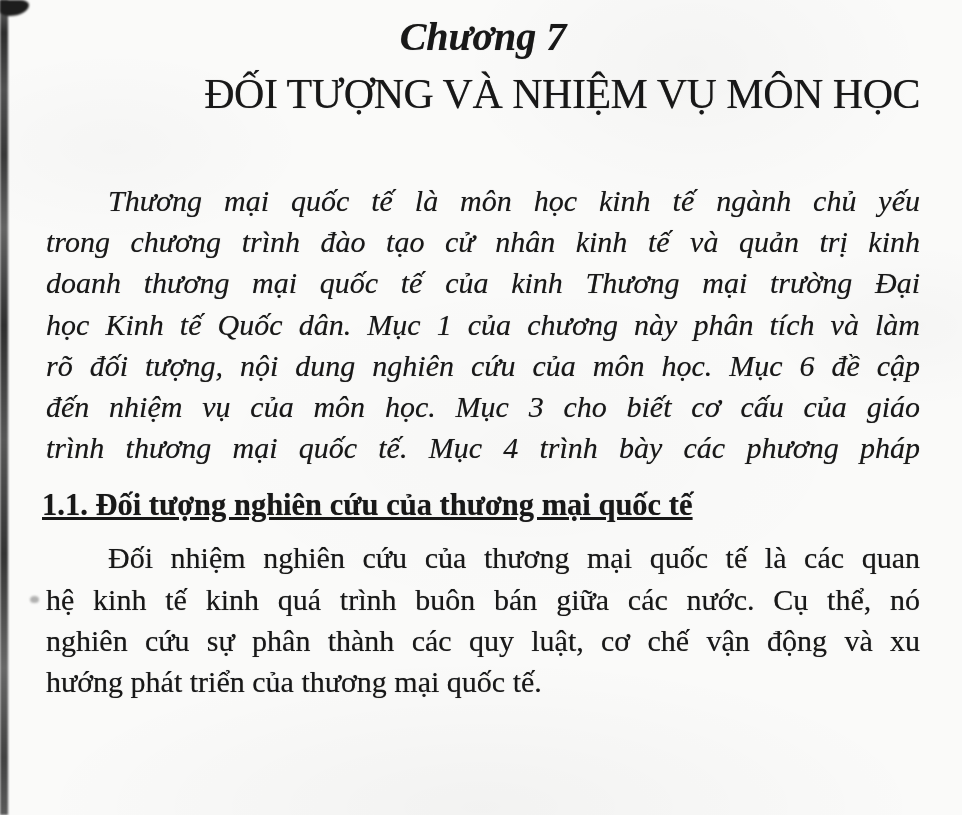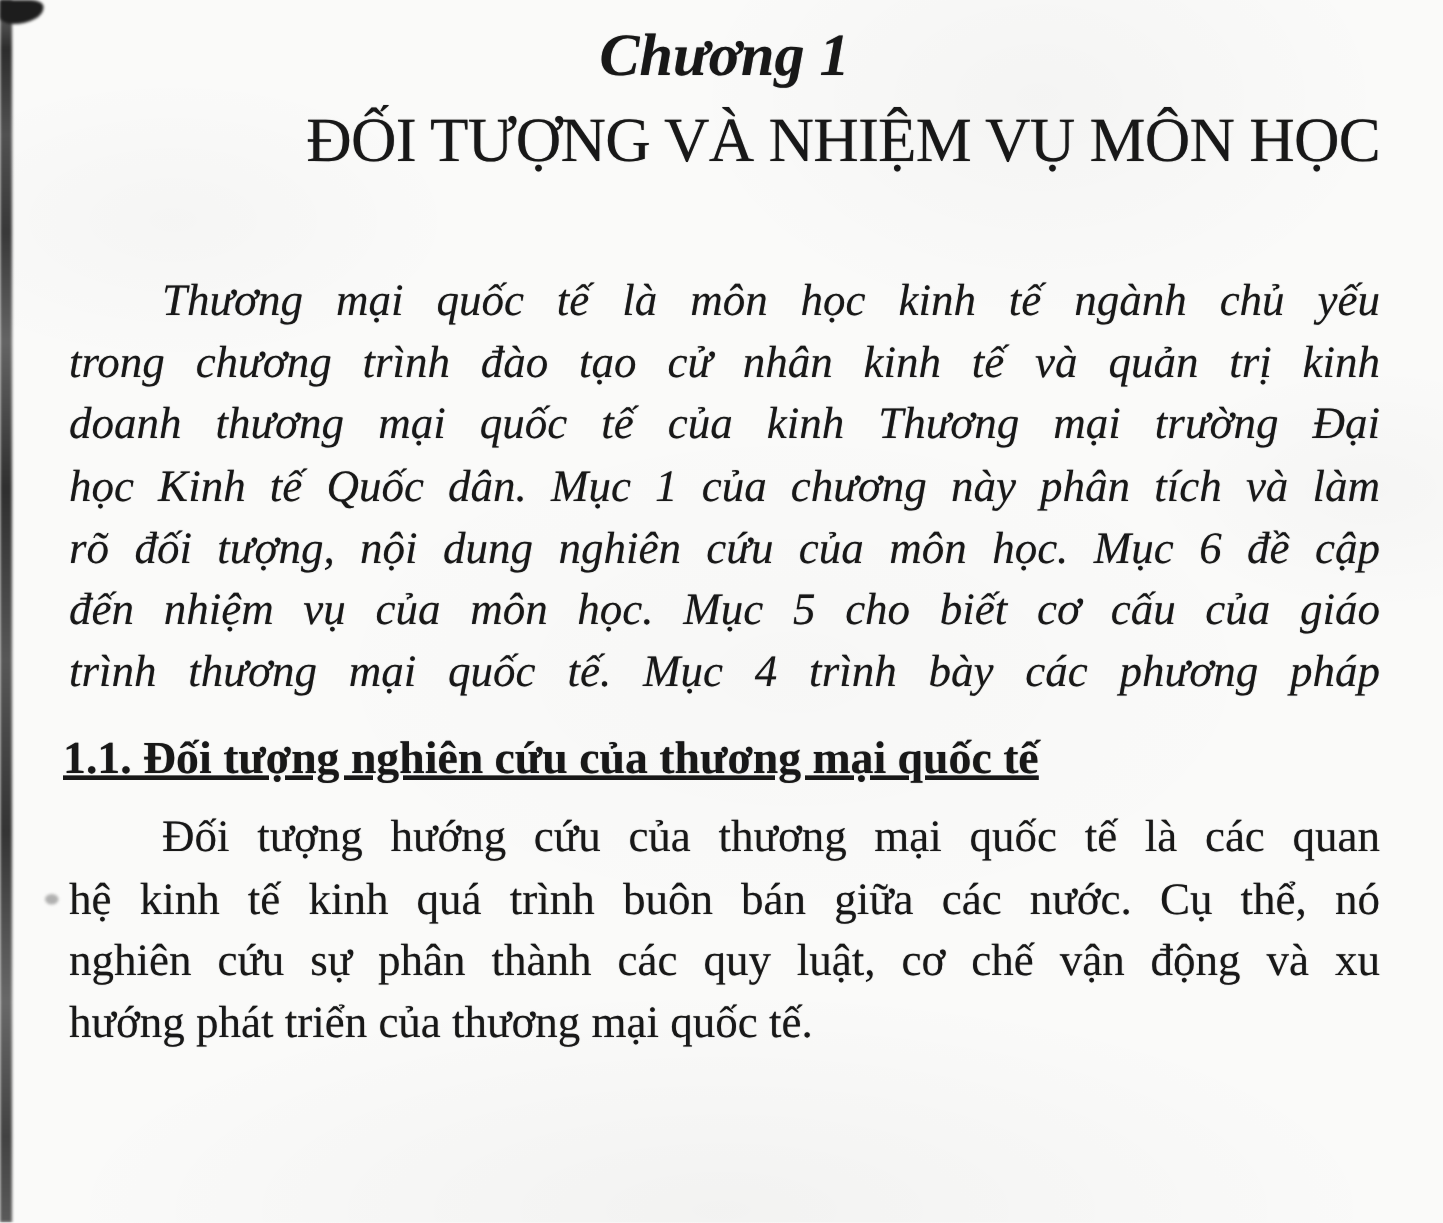--- a/index.html
+++ b/index.html
@@ -125,36 +125,36 @@
 </style>
 </head>
 <body>
 
 <div class="edge-strip"></div>
 <div class="corner-blob"></div>
 <div class="margin-tick"></div>
 
 <div class="page">
 
-  <div class="chapter-label">Chương 1</div>
+  <div class="chapter-label">Chương 7</div>
 
   <div class="chapter-title">ĐỐI TƯỢNG VÀ NHIỆM VỤ MÔN HỌC</div>
 
   <div class="intro">
     <div class="line jline indent">Thương mại quốc tế là môn học kinh tế ngành chủ yếu</div>
     <div class="line jline">trong chương trình đào tạo cử nhân kinh tế và quản trị kinh</div>
     <div class="line jline">doanh thương mại quốc tế của kinh Thương mại trường Đại</div>
     <div class="line jline">học Kinh tế Quốc dân. Mục 1 của chương này phân tích và làm</div>
     <div class="line jline">rõ đối tượng, nội dung nghiên cứu của môn học. Mục 6 đề cập</div>
-    <div class="line jline">đến nhiệm vụ của môn học. Mục 5 cho biết cơ cấu của giáo</div>
+    <div class="line jline">đến nhiệm vụ của môn học. Mục 3 cho biết cơ cấu của giáo</div>
     <div class="line jline">trình thương mại quốc tế. Mục 4 trình bày các phương pháp</div>
   </div>
 
   <div class="section-heading">1.1. Đối tượng nghiên cứu của thương mại quốc tế</div>
 
   <div class="body-para">
-    <div class="line jline indent">Đối tượng hướng cứu của thương mại quốc tế là các quan</div>
+    <div class="line jline indent">Đối nhiệm nghiên cứu của thương mại quốc tế là các quan</div>
     <div class="line jline">hệ kinh tế kinh quá trình buôn bán giữa các nước. Cụ thể, nó</div>
     <div class="line jline">nghiên cứu sự phân thành các quy luật, cơ chế vận động và xu</div>
     <div class="line jlast">hướng phát triển của thương mại quốc tế.</div>
   </div>
 
 </div>
 
 </body></html>

